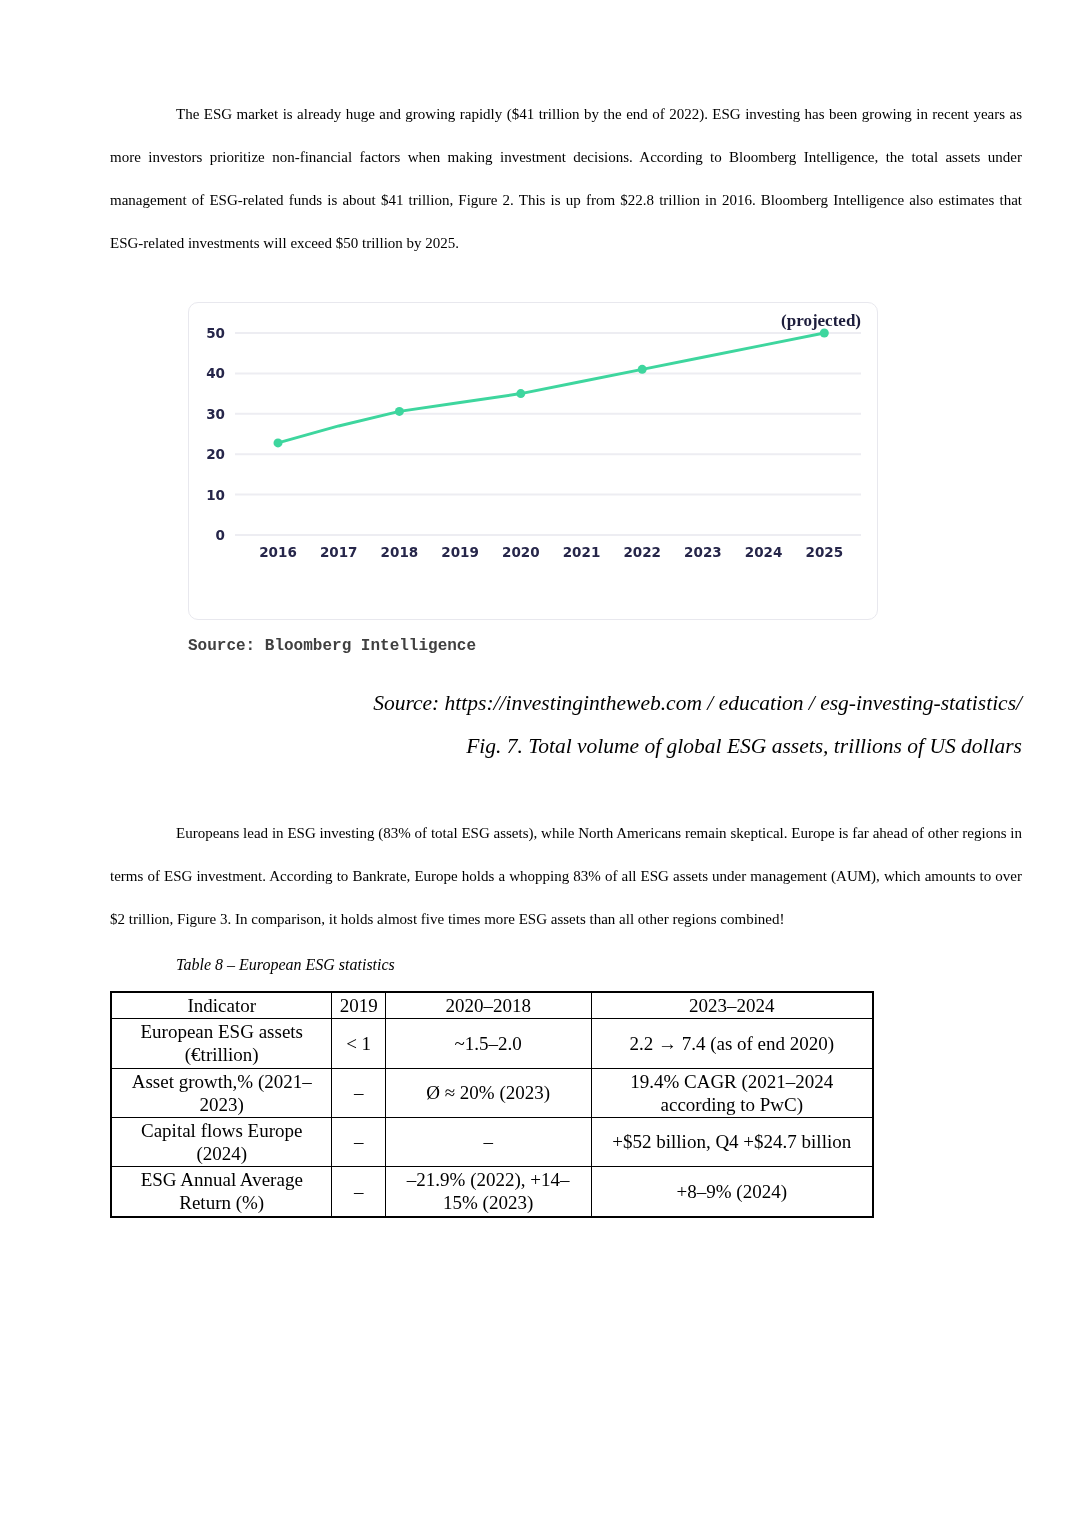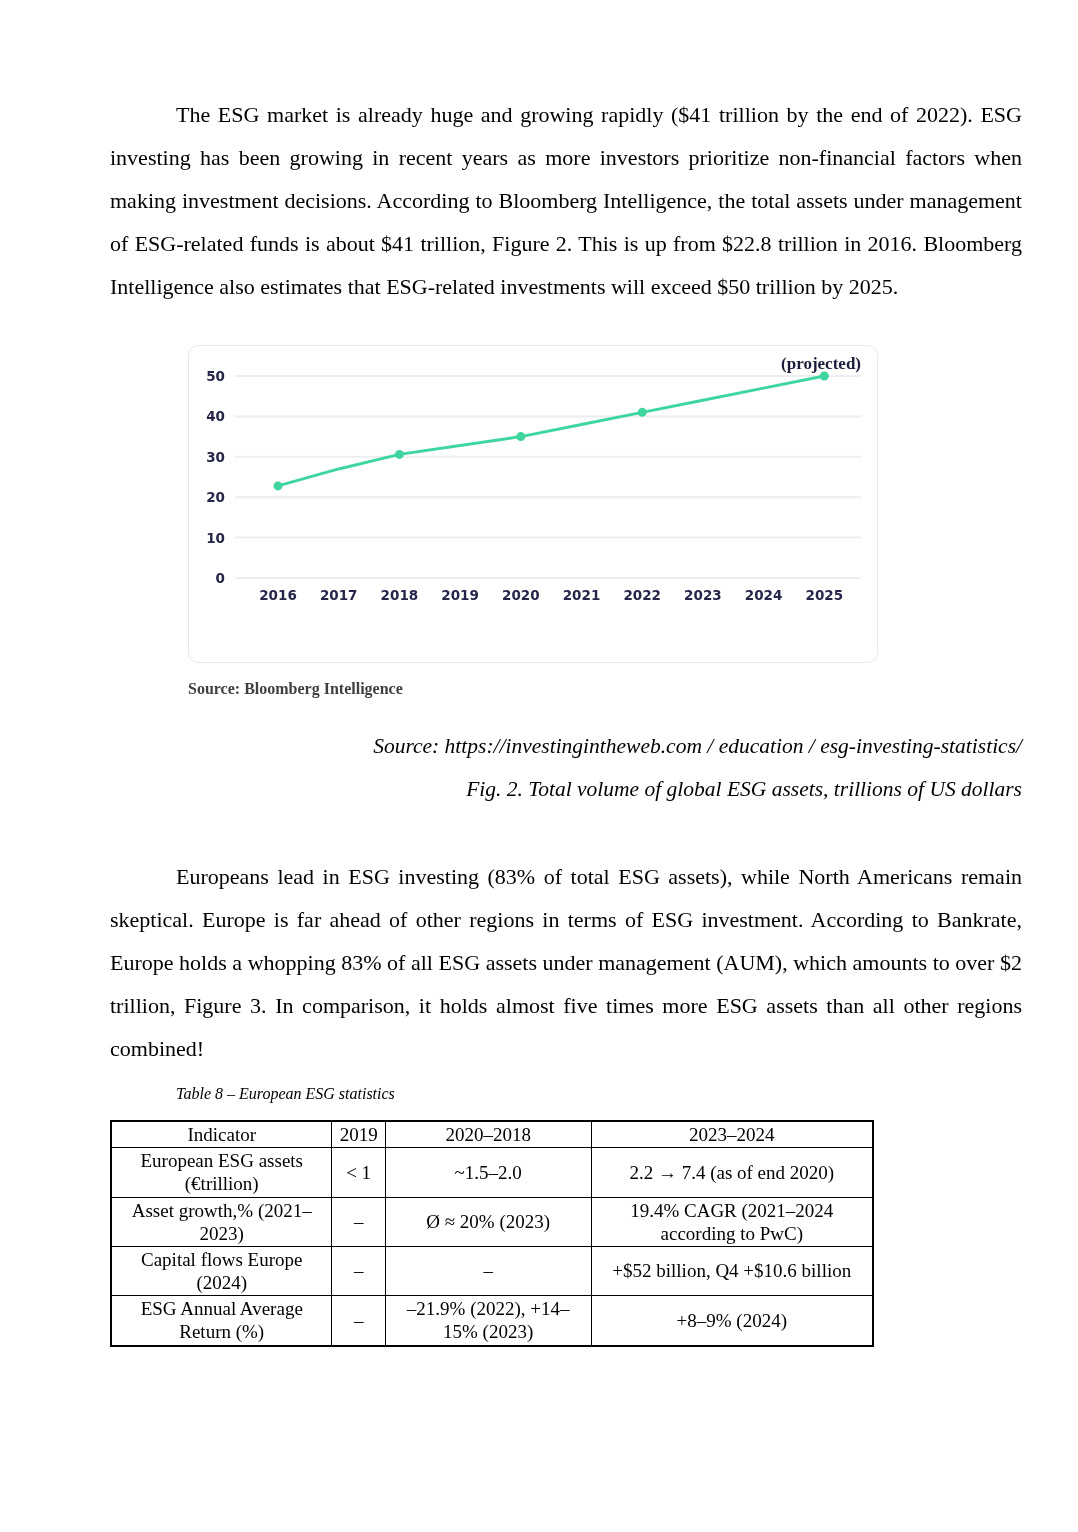--- a/index.html
+++ b/index.html
@@ -8,21 +8,21 @@
     width:1078px;height:1532px;
     box-sizing:border-box;
     padding:93px 56px 0 110px;
     background:#fff;
     overflow:hidden;
     font-family:"Liberation Serif","DejaVu Serif",serif;
     color:#000;
   }
   .body-par{
     margin:0;
-    font-size:22px;
+    font-size:15px;
     line-height:43px;
     text-align:justify;
     text-indent:66px;
   }
   .chart-card{
     position:relative;
     margin:37px 0 0 78px;
     width:690px;height:318px;
     box-sizing:border-box;
     background:#fff;
@@ -35,21 +35,21 @@
     font-family:Liberation Serif, serif;
     font-weight:bold;font-size:17px;color:#1d1d3c;
   }
   .tick{
     font-family:"DejaVu Sans","Liberation Sans",sans-serif;
     font-weight:bold;font-size:13.5px;fill:#26264a;
   }
   .chart-source{
     margin:16px 0 0 78px;
     height:20px;line-height:20px;
-    font-family:Liberation Serif, serif;
+    font-family:Liberation Mono, monospace;
     font-weight:600;font-size:16px;color:#404040;
   }
   .caption-italic{
     margin:0;line-height:43px;
     font-style:italic;font-size:21.5px;
     text-align:right;
   }
   .captions{margin-top:26px;}
   .par2{margin-top:44px;}
   .table-caption{
@@ -111,21 +111,21 @@
         <circle cx="331.8" cy="90.60000000000002" r="4.5" fill="#3ed69e"></circle>
         <circle cx="453.20000000000005" cy="66.36000000000001" r="4.5" fill="#3ed69e"></circle>
         <circle cx="635.3000000000001" cy="30" r="4.5" fill="#3ed69e"></circle>
       </svg>
   </div>
 
   <div class="chart-source">Source: Bloomberg Intelligence</div>
 
   <div class="captions">
     <div class="caption-italic">Source: https://investingintheweb.com / education / esg-investing-statistics/</div>
-    <div class="caption-italic">Fig. 2. Total volume of global ESG assets, trillions of US dollars</div>
+    <div class="caption-italic">Fig. 7. Total volume of global ESG assets, trillions of US dollars</div>
   </div>
 
   <p class="body-par par2">Europeans lead in ESG investing (83% of total ESG assets), while North Americans remain skeptical. Europe is far ahead of other regions in terms of ESG investment. According to Bankrate, Europe holds a whopping 83% of all ESG assets under management (AUM), which amounts to over $2 trillion, Figure 3. In comparison, it holds almost five times more ESG assets than all other regions combined!</p>
 
   <div class="table-caption">Table 8 – European ESG statistics</div>
 
   <table class="stats">
     <colgroup>
       <col style="width:29%">
         <col style="width:7%">
@@ -150,21 +150,21 @@
         <tr>
           <td>Asset growth,% (2021–2023)</td>
           <td>–</td>
           <td>Ø ≈ 20% (2023)</td>
           <td>19.4% CAGR (2021–2024 according to PwC)</td>
         </tr>
         <tr>
           <td>Capital flows Europe (2024)</td>
           <td>–</td>
           <td>–</td>
-          <td>+$52 billion, Q4 +$10.6 billion</td>
+          <td>+$52 billion, Q4 +$24.7 billion</td>
         </tr>
         <tr>
           <td>ESG Annual Average Return (%)</td>
           <td>–</td>
           <td>–21.9% (2022), +14–15% (2023)</td>
           <td>+8–9% (2024)</td>
         </tr>
       </tbody>
   </table>
 

